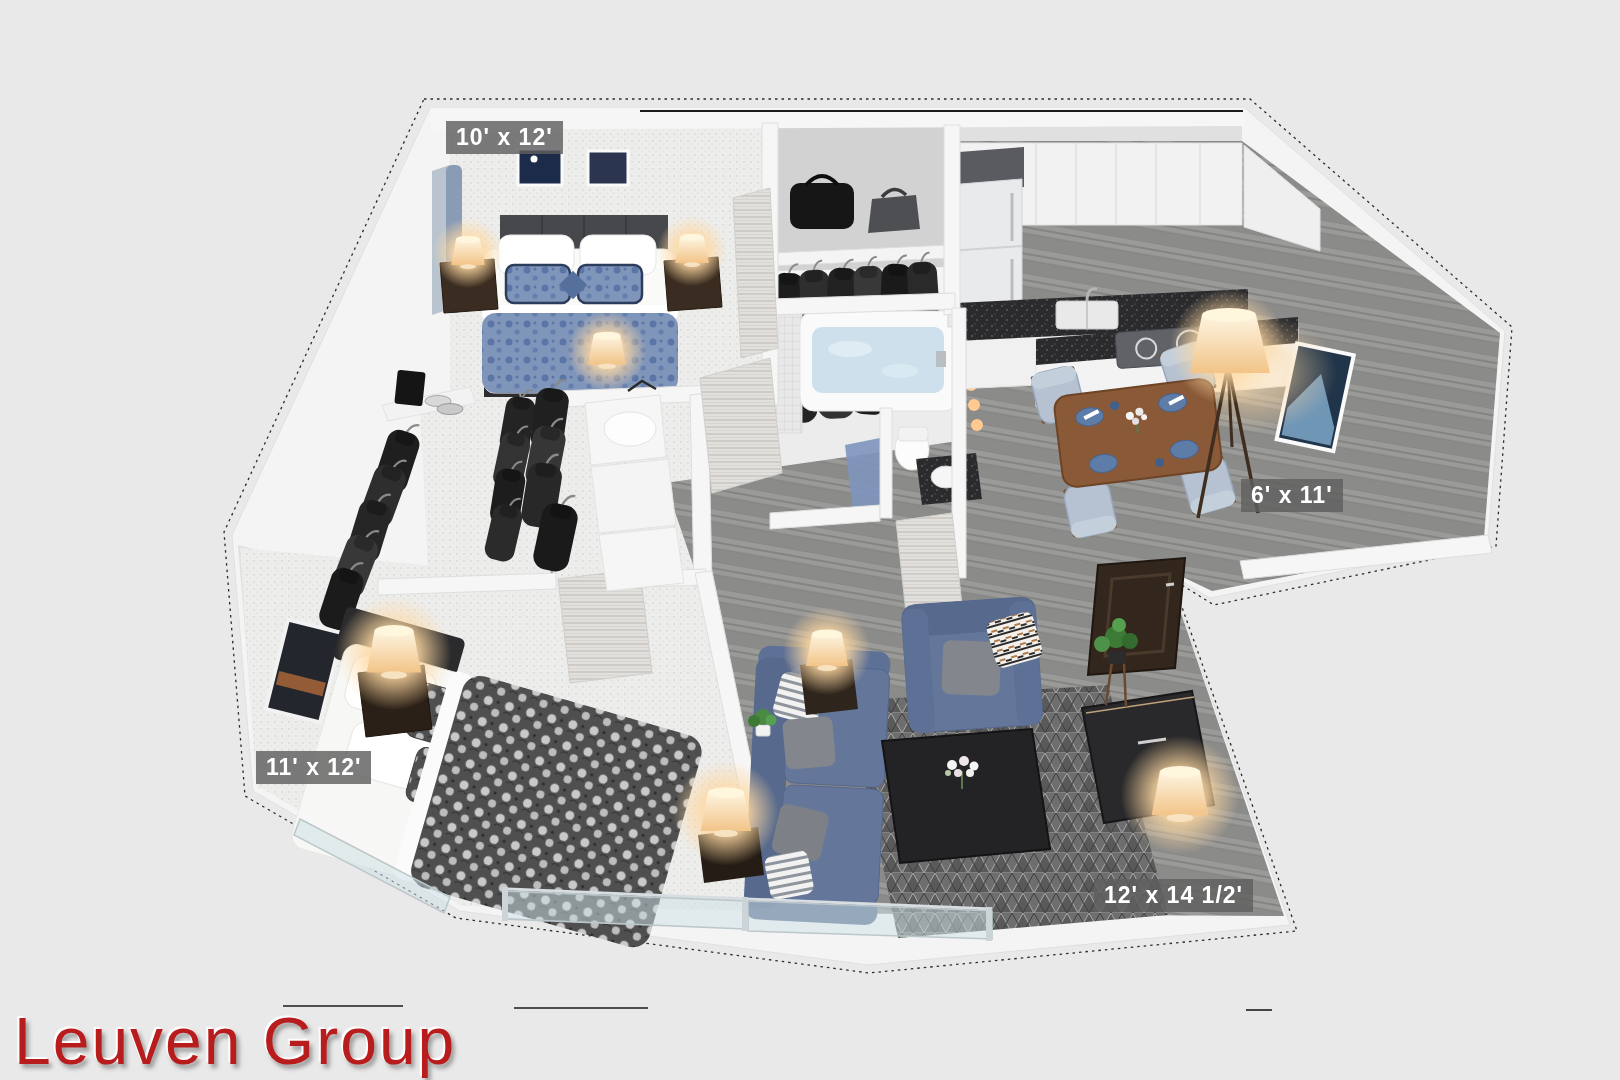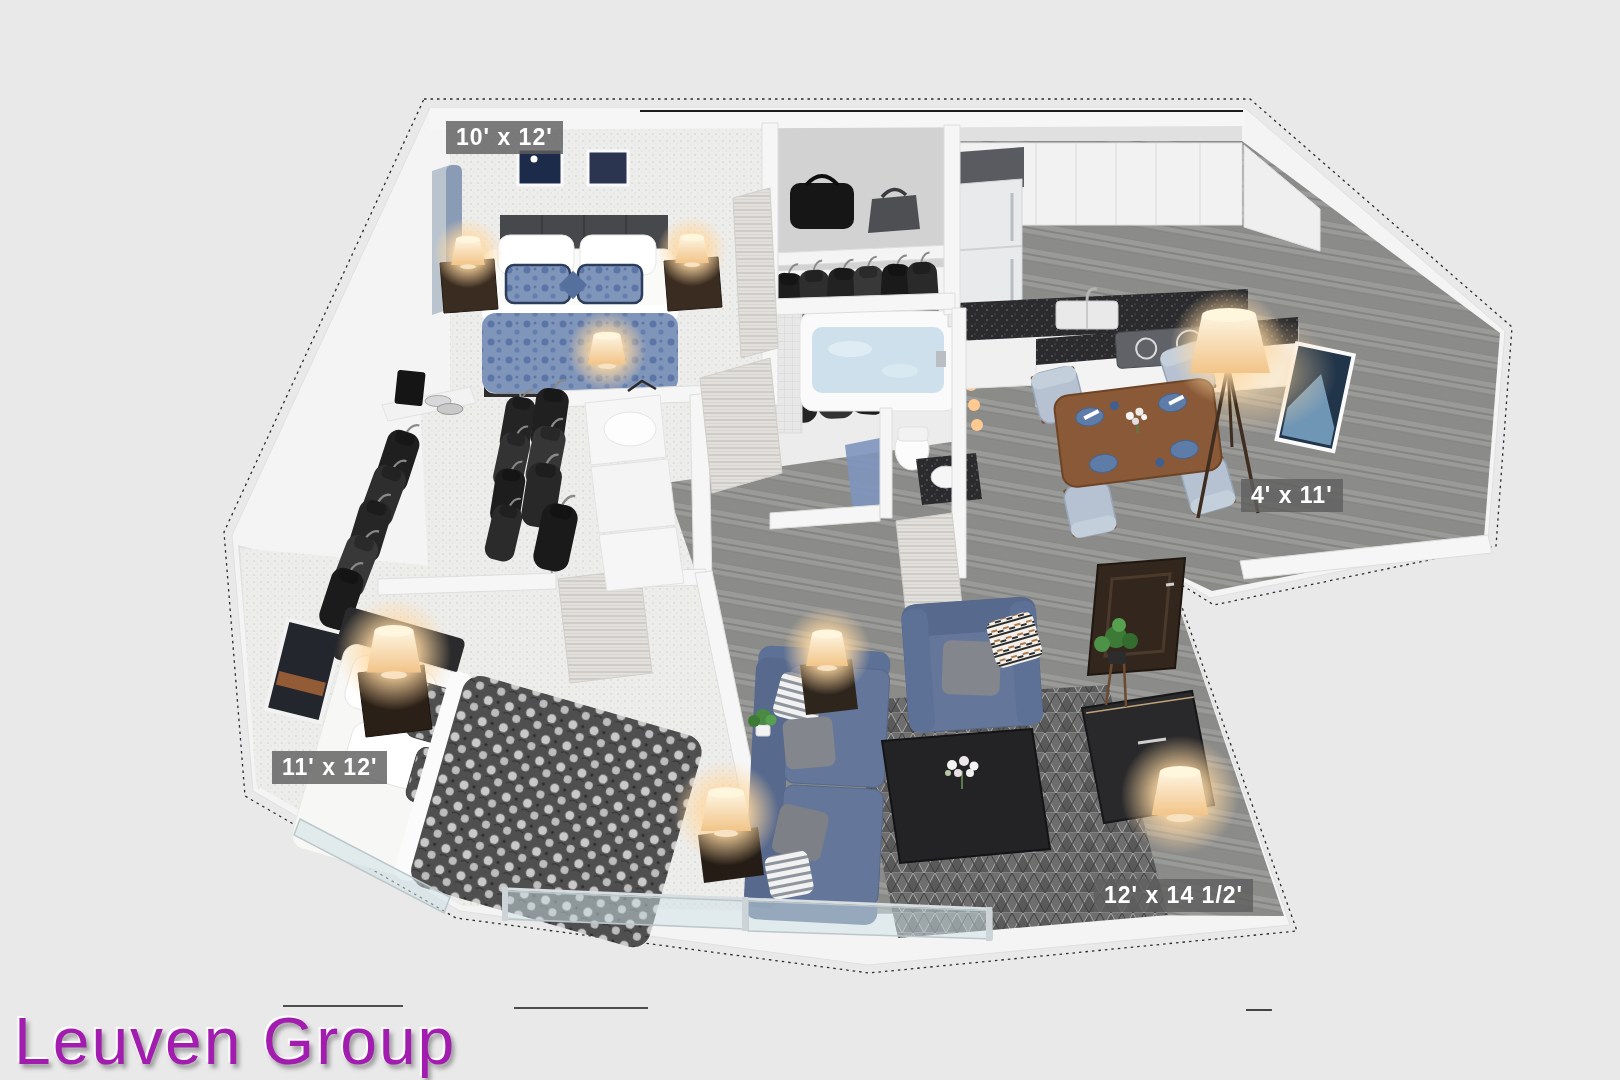--- a/index.html
+++ b/index.html
@@ -3,21 +3,21 @@
 <meta charset="utf-8">
 <style>
   html,body{margin:0;padding:0;background:#e9e9e9;}
   #stage{position:relative;width:1620px;height:1080px;background:#e9e9e9;overflow:hidden;
          font-family:"Liberation Sans",sans-serif;margin-top:13px;}
   #plan-svg{position:absolute;left:0;top:0;}
   .dim-label{position:absolute;background:rgba(95,95,95,0.82);color:#fff;font-weight:700;
              font-size:23px;line-height:30px;padding:1px 10px 2px;letter-spacing:1px;
              white-space:nowrap;font-family:"Liberation Sans",sans-serif;}
   .watermark{position:absolute;left:14px;top:990px;font-size:66px;font-weight:400;
-             letter-spacing:2px;color:#a21caf;font-family:"Liberation Sans",sans-serif;
+             letter-spacing:2px;color:#b91c1c;font-family:"Liberation Sans",sans-serif;
              text-shadow:-2px -2px 1px rgba(255,255,255,0.95), 3px 4px 4px rgba(90,90,90,0.55);}
 </style>
 </head>
 <body>
 
 <div id="stage">
 
 <svg id="plan-svg" width="1620" height="1080" viewBox="0 0 1620 1080" xmlns="http://www.w3.org/2000/svg">
 <defs>
   <radialGradient id="glow">
@@ -460,19 +460,19 @@
 </g>
 
 <g stroke="#1a1a1a" stroke-width="1.6">
   <line x1="283" y1="993" x2="403" y2="993"></line>
   <line x1="514" y1="995" x2="648" y2="995"></line>
   <line x1="1246" y1="997" x2="1272" y2="997"></line>
 </g>
 </svg>
 
 <div class="dim-label" style="left:446px;top:108px;">10' x 12'</div>
-<div class="dim-label" style="left:1241px;top:466px;">4' x 11'</div>
-<div class="dim-label" style="left:272px;top:738px;">11' x 12'</div>
+<div class="dim-label" style="left:1241px;top:466px;">6' x 11'</div>
+<div class="dim-label" style="left:256px;top:738px;">11' x 12'</div>
 <div class="dim-label" style="left:1094px;top:866px;">12' x 14 1/2'</div>
 
 <div class="watermark">Leuven Group</div>
 
 </div>
 
 </body></html>

